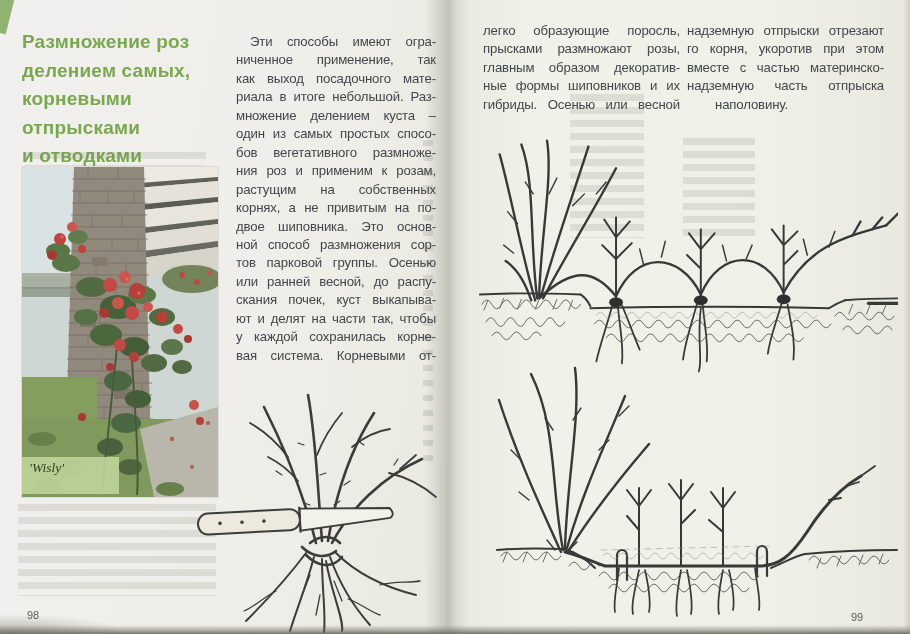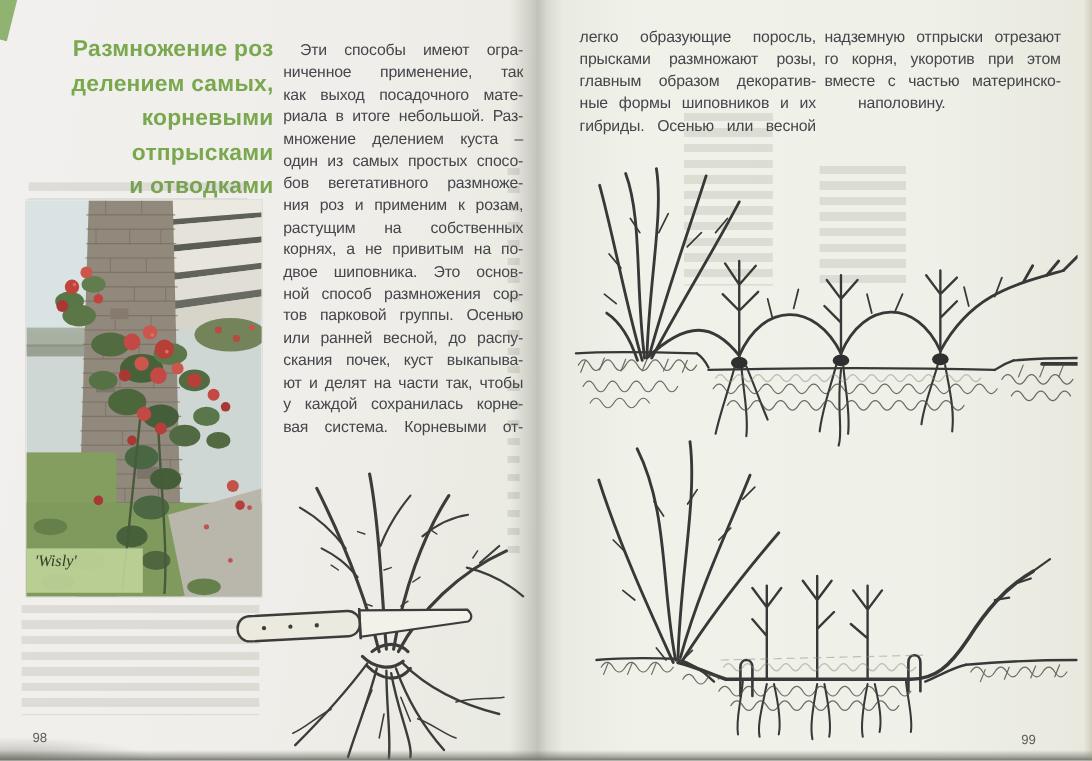--- a/index.html
+++ b/index.html
@@ -13,21 +13,21 @@
     background:linear-gradient(to right,rgba(88,88,76,0) 0%,rgba(88,88,76,.20) 40%,rgba(105,105,93,.30) 52%,rgba(88,88,76,.10) 72%,rgba(88,88,76,0) 100%);}
   .bottom-edge{left:0;bottom:0;width:100%;height:9px;
     background:linear-gradient(to bottom,rgba(94,96,84,0),rgba(94,96,84,.45) 60%,#71736a);}
   .corner-shadow{left:0;bottom:0;width:130px;height:20px;
     background:radial-gradient(ellipse at 8% 100%,rgba(66,68,56,.38),rgba(66,68,56,0) 70%);}
   .right-edge{right:0;top:0;width:7px;height:100%;
     background:linear-gradient(to left,rgba(150,138,108,.28),rgba(150,138,108,0));}
   .green-sliver{left:-6px;top:-9px;width:17px;height:42px;background:#7fa85c;
     transform:rotate(14deg);opacity:.85;}
   .heading{left:22px;top:28px;width:206px;}
-  .hl{font-size:19px;line-height:28.6px;font-weight:bold;color:#79a84e;letter-spacing:.2px;text-align:right;}
+  .hl{font-size:19px;line-height:28.6px;font-weight:bold;color:#79a84e;letter-spacing:.2px;}
   .line{font-size:13.2px;line-height:18.45px;color:#45464b;text-align:justify;
         text-align-last:justify;letter-spacing:-.15px;}
   .para-end{text-align-last:left;margin-left:28px;}
   .indent{text-indent:14px;}
   #mid-col{left:236px;top:33px;width:200px;}
   #col-a{left:483px;top:22px;width:197px;}
   #col-b{left:687px;top:22px;width:197px;}
   .pagenum{font-size:11px;color:#5c5c58;margin-top:11px;}
   #pn-left{left:27px;top:598px;}
   #pn-right{left:851px;top:600px;text-align:right;}
@@ -183,20 +183,21 @@
     <div class="line">прысками размножают розы,</div>
     <div class="line">главным образом декоратив-</div>
     <div class="line">ные формы шиповников и их</div>
     <div class="line">гибриды. Осенью или весной</div>
   </div>
 
   <div class="abs" id="col-b">
     <div class="line">надземную отпрыски отрезают</div>
     <div class="line">го корня, укоротив при этом</div>
     <div class="line">вместе с частью материнско-</div>
+    <div class="line">надземную часть отпрыска</div>
     <div class="line para-end">наполовину.</div>
   </div>
 
   <div class="abs" id="draw-division">
     <svg width="272" height="248" viewBox="0 0 272 248">
       <g fill="none" stroke="#3c3c3a" stroke-linecap="round">
         <g stroke-width="2.6">
           <path d="M132,158 C122,118 104,70 80,22"></path>
           <path d="M138,156 C134,108 132,52 124,10"></path>
           <path d="M144,156 C152,108 168,62 190,28"></path>

